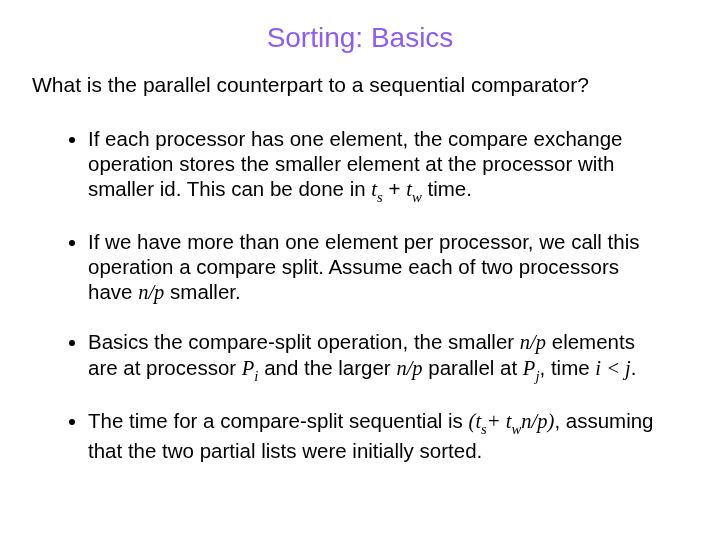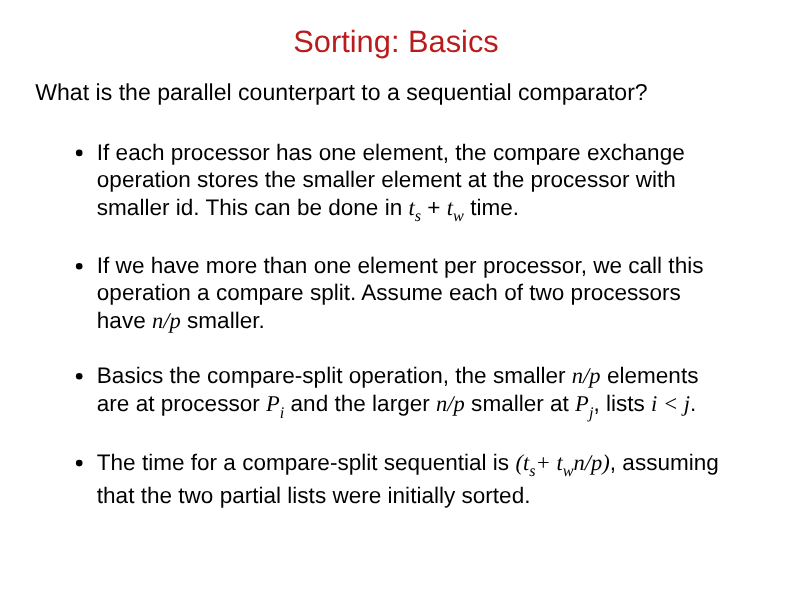--- a/index.html
+++ b/index.html
@@ -13,21 +13,21 @@
   }
   .slide {
     box-sizing: border-box;
     width: 720px;
     height: 540px;
     padding: 20px 30px 20px 30px;
   }
   .title {
     text-align: center;
     font-size: 28px;
-    color: #b91c1c;
+    color: #8b5cf6;
     margin: 2px 0 18px 0;
     font-weight: normal;
   }
   .question {
     font-size: 21px;
     margin: 0 0 28px 2px;
     line-height: 1.25;
   }
   ul.bullets {
     list-style: disc;
@@ -55,21 +55,21 @@
 
     <li>
       <span>If each processor has one element, the compare exchange operation stores the smaller element at the processor with smaller id. This can be done in </span><span class="it">t</span><span class="sub">s</span><span> + </span><span class="it">t</span><span class="sub">w</span><span> time.</span>
     </li>
 
     <li>
       <span>If we have more than one element per processor, we call this operation a compare split. Assume each of two processors have </span><span class="it">n/p</span><span> smaller.</span>
     </li>
 
     <li>
-      <span>Basics the compare-split operation, the smaller </span><span class="it">n/p</span><span> elements are at processor </span><span class="it">P</span><span class="sub">i</span><span> and the larger </span><span class="it">n/p</span><span> smaller at </span><span class="it">P</span><span class="sub">j</span><span>, lists </span><span class="it">i &lt; j</span><span>.</span>
+      <span>Basics the compare-split operation, the smaller </span><span class="it">n/p</span><span> elements are at processor </span><span class="it">P</span><span class="sub">i</span><span> and the larger </span><span class="it">n/p</span><span> parallel at </span><span class="it">P</span><span class="sub">j</span><span>, time </span><span class="it">i &lt; j</span><span>.</span>
     </li>
 
     <li>
       <span>The time for a compare-split sequential is </span><span class="it">(</span><span class="it">t</span><span class="sub">s</span><span class="it">+ </span><span class="it">t</span><span class="sub">w</span><span class="it">n/p</span><span class="it">)</span><span>, assuming that the two partial lists were initially sorted.</span>
     </li>
 
   </ul>
 </div>
 
 </body></html>

